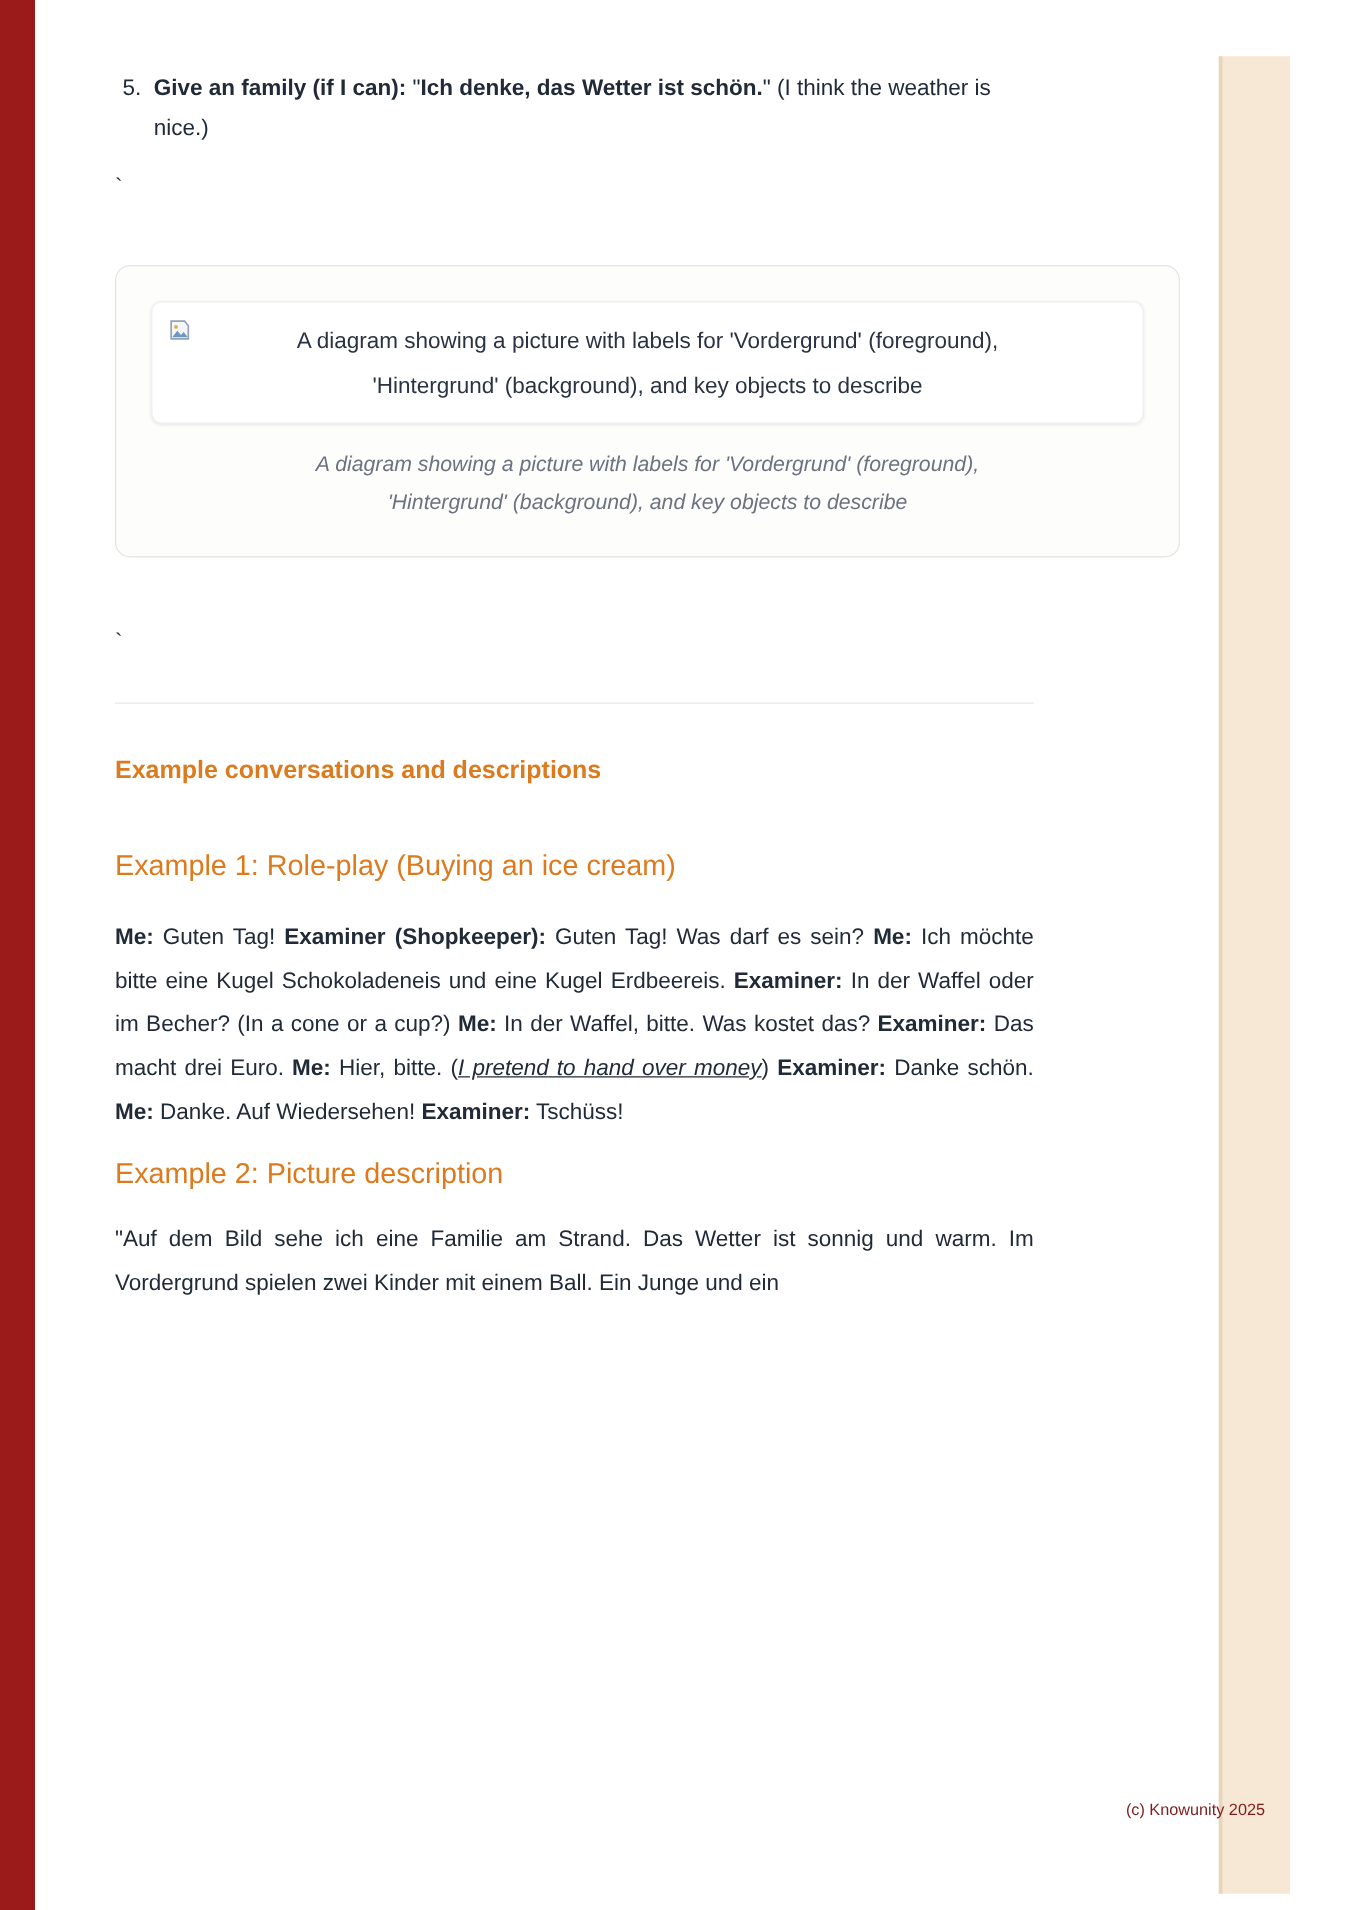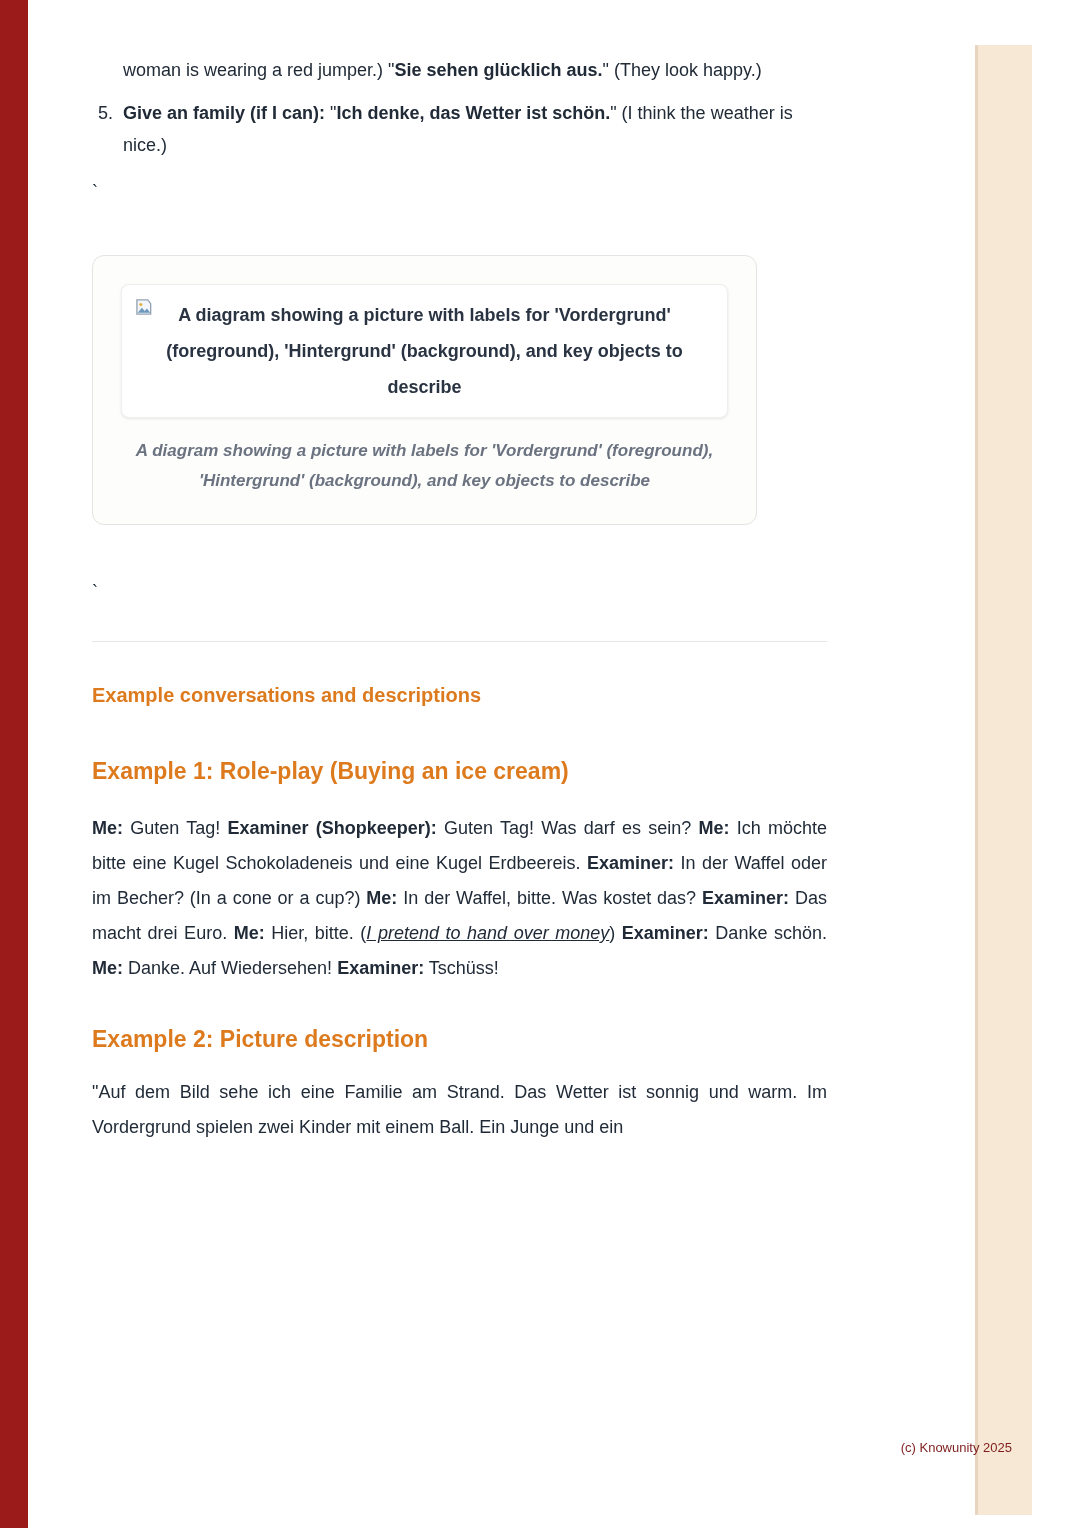--- a/index.html
+++ b/index.html
@@ -41,26 +41,25 @@
     margin-bottom: 11px;
   }
   .list-marker { position: absolute; left: 6px; top: 0; }
 
   .tick { line-height: 26px; margin-top: 18px; }
   .tick2 { margin-top: 54px; }
 
   
   .figure-card {
     margin-top: 50px;
-    width: 665px;
+    width: 852px;
     background: #fdfdfc;
     border: 1px solid #e6e4e0;
     border-radius: 12px;
     padding: 28px;
-    font-weight: bold;
   }
   .alt-box {
     position: relative;
     background: #ffffff;
     border: 1px solid #f0efed;
     border-radius: 8px;
     box-shadow: 0 1px 3px rgba(0,0,0,0.09);
     padding: 12px 20px;
     min-height: 96px;
   }
@@ -93,24 +92,24 @@
     margin-top: 36px;
     font-size: 20px;
     line-height: 34px;
     font-weight: 700;
     color: #dd7a1e;
   }
   .h3 {
     margin-top: 44px;
     font-size: 23px;
     line-height: 30px;
-    font-weight: 700;
+    font-weight: 400;
     color: #dd7a1e;
   }
-  .h3-2 { margin-top: 38px; }
+  .h3-2 { margin-top: 16px; }
 
   .para { margin-top: 25px; line-height: 35px; }
   .justify { text-align: justify; }
   .italic { font-style: italic; }
   .para-last { margin-top: 21px; }
 
   .copyright {
     position: absolute;
     top: 1440px;
     right: 68px;
@@ -122,23 +121,20 @@
 </head>
 <body>
 
 <div class="page">
   <div class="red-bar"></div>
   <div class="beige-bar"></div>
 
   <main class="content">
 
     <div class="checklist">
-      <div class="list-item">
-        <div class="list-text"><span>woman is wearing a red jumper.) "</span><span class="b">Sie sehen glücklich aus.</span><span>" (They look happy.)</span></div>
-      </div>
       <div class="list-item">
         <span class="list-marker">5.</span>
         <div class="list-text"><span class="b">Give an family (if I can):</span><span> "</span><span class="b">Ich denke, das Wetter ist schön.</span><span>" (I think the weather is nice.)</span></div>
       </div>
     </div>
 
     <div class="tick">`</div>
 
     <figure class="figure-card">
       <div class="alt-box">

